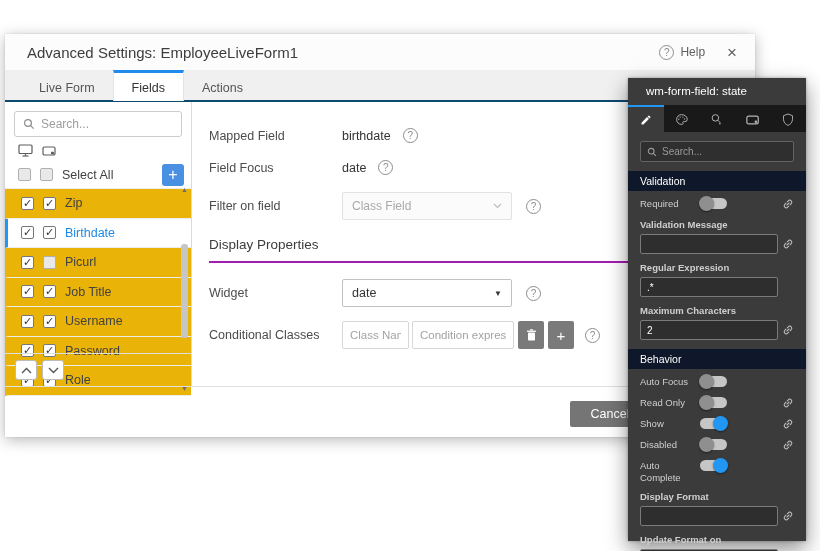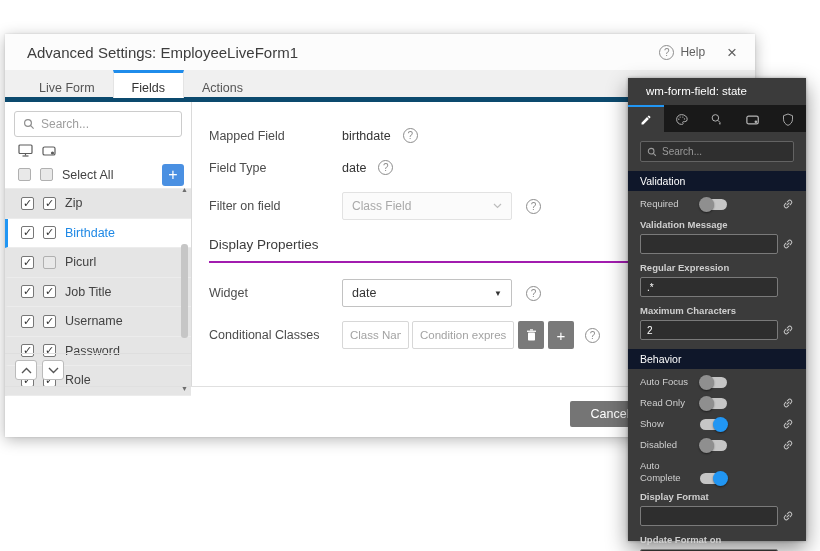--- a/index.html
+++ b/index.html
@@ -9,21 +9,21 @@
   
   .dialog { position:absolute; left:5px; top:14px; width:750px; height:403px;
     background:#fff; box-shadow:0 3px 14px rgba(0,0,0,.28), 0 0 2px rgba(0,0,0,.12);margin-top:20px; }
   .dlg-header { height:36px; display:flex; align-items:center; padding:0 18px 0 22px; background:#fcfcfc; }
   .dlg-title { font-size:15px; color:#3d3d3d; flex:1; }
   .help-wrap { display:flex; align-items:center; color:#5f5f5f; font-size:12px; cursor:pointer; }
   .qmark { display:inline-flex; align-items:center; justify-content:center; width:15px; height:15px;
     border:1px solid #8d8d8d; border-radius:50%; font-size:10px; color:#8d8d8d; margin-right:6px; }
   .close-x { margin-left:22px; font-size:17px; color:#5f5f5f; cursor:pointer; line-height:1; }
 
-  .tabbar { height:32px; background:#f0f0f0; display:flex; padding-left:16px; border-bottom:5px solid #0c4a6e; }
+  .tabbar { height:32px; background:#f0f0f0; display:flex; padding-left:16px; border-bottom:2px solid #0c4a6e; }
   .tab { padding:0 18px; font-size:12.5px; color:#555; line-height:31px; border-top:3px solid transparent; cursor:pointer; }
   .tab.active { background:#fff; color:#333; border-top:3px solid #1f8ceb;
     border-left:1px solid #e4e4e4; border-right:1px solid #e4e4e4; margin-bottom:-1px; }
 
   .dlg-body { position:absolute; top:68px; left:0; right:0; bottom:51px; display:flex; }
 
   
   .sidebar { width:187px; border-right:1px solid #dadada; position:relative; }
   .sb-search { margin:9px 9px 3px 9px; height:26px; border:1px solid #ccc; border-radius:3px;
     display:flex; align-items:center; padding:0 8px; background:#fff; }
@@ -35,21 +35,21 @@
     border-bottom:1px solid #ececec; }
   .selectall-row .lbl { font-size:12.5px; color:#424242; margin-left:9px; }
   .add-btn { position:absolute; right:7px; top:3px; width:22px; height:22px; background:#4a90e2; color:#fff;
     border-radius:3px; display:flex; align-items:center; justify-content:center; font-size:16px; cursor:pointer; }
   .cb { width:13px; height:13px; border:1px solid #b0b0b0; border-radius:2px; background:#e9e9e9;
     display:inline-flex; align-items:center; justify-content:center; font-size:11px; color:#333;
     flex:none; cursor:pointer; }
   .cb.checked { background:#fff; border-color:#777; }
   .cb.checked::after { content:"✓"; font-weight:bold; line-height:1; }
   .field-row { height:29.5px; display:flex; align-items:center; padding-left:13px; gap:9px;
-    background:#e5e5e5; border-bottom:1px solid #ececec; border-left:3px solid transparent; cursor:pointer; }
+    background:#eab308; border-bottom:1px solid #ececec; border-left:3px solid transparent; cursor:pointer; }
   .field-row .lbl { font-size:12.5px; color:#424242; }
   .field-row.selected { background:#fff; border-left:3px solid #2196f3; }
   .field-row.selected .lbl { color:#1e88e5; }
   .sb-scrollbar { position:absolute; right:1px; top:84px; width:11px; height:206px; }
   .sb-arrow { position:absolute; left:0; width:11px; font-size:7px; color:#6e6e6e; text-align:center; cursor:pointer; }
   .sb-thumb { position:absolute; left:2px; width:7px; top:58px; height:94px; background:#c6c6c6; border-radius:3px; cursor:pointer; }
   .sb-bottom { position:absolute; left:0; right:0; bottom:0; height:33px; border-top:1px solid #dedede;
     display:flex; align-items:center; padding-left:10px; gap:5px; }
   .mv-btn { width:22px; height:20px; border:1px solid #bbb; border-radius:3px; background:#fff;
     display:flex; align-items:center; justify-content:center; cursor:pointer; }
@@ -84,21 +84,21 @@
   .panel-tabs { height:27px; background:#191919; display:flex; }
   .ptab { flex:1; display:flex; align-items:center; justify-content:center; border-top:2px solid transparent; cursor:pointer; }
   .ptab.active { background:#3b3b3b; border-top:2px solid #2196f3; }
   .panel-content { padding:9px 12px 0 12px; }
   .dk-search { height:21px; border:1px solid #636363; background:#2f2f2f; border-radius:2px;
     display:flex; align-items:center; padding:0 6px; margin-bottom:9px; }
   .dk-search input { border:none; outline:none; background:transparent; color:#ddd; font-size:10px;
     margin-left:5px; width:100%; font-family:inherit; }
   .dk-search input::placeholder { color:#9a9a9a; }
   .dk-section { margin:0 -12px 7px -12px; padding:4px 12px; background:#0f172a; color:#fff; font-size:10.5px; }
-  .dk-row { display:flex; align-items:flex-end; margin-bottom:9px; }
+  .dk-row { display:flex; align-items:flex-start; margin-bottom:9px; }
   .dk-row .dk-lbl { width:54px; font-size:9.5px; color:#cfcfcf; line-height:1.25; flex:none; }
   .toggle { width:27px; height:11px; border-radius:6px; background:#c6c6c6; position:relative;
     margin-left:6px; cursor:pointer; flex:none; }
   .toggle .knob { position:absolute; left:-1px; top:-2px; width:15px; height:15px; border-radius:50%;
     background:#8f8f8f; box-shadow:0 1px 2px rgba(0,0,0,.45); }
   .toggle.on .knob { left:13px; background:#2196f3; }
   .link-slot { margin-left:auto; width:16px; display:flex; justify-content:flex-end; }
   .dk-lbl-block { font-size:9.5px; color:#cfcfcf; margin:2px 0 4px 0;font-weight:bold; }
   .dk-input-row { display:flex; align-items:center; margin-bottom:8px; }
   .dk-input { flex:1; height:20px; background:#2e2e2e; border:1px solid #7a7a7a; border-radius:2px;
@@ -220,21 +220,21 @@
       </div>
     </div>
 
     <div class="mainpane">
       <div class="prop-row">
         <span class="prop-label">Mapped Field</span>
         <span class="prop-value">birthdate</span>
         <span class="qmark">?</span>
       </div>
       <div class="prop-row">
-        <span class="prop-label">Field Type</span>
+        <span class="prop-label">Field Focus</span>
         <span class="prop-value">date</span>
         <span class="qmark">?</span>
       </div>
       <div class="prop-row">
         <span class="prop-label">Filter on field</span>
         <span class="sel-light">
           <span class="grow">Class Field</span>
           <svg width="9" height="6" viewBox="0 0 9 6">
               <polyline points="1,1 4.5,4.5 8,1" fill="none" stroke="#bdbdbd" stroke-width="1.2"></polyline>
             </svg>

